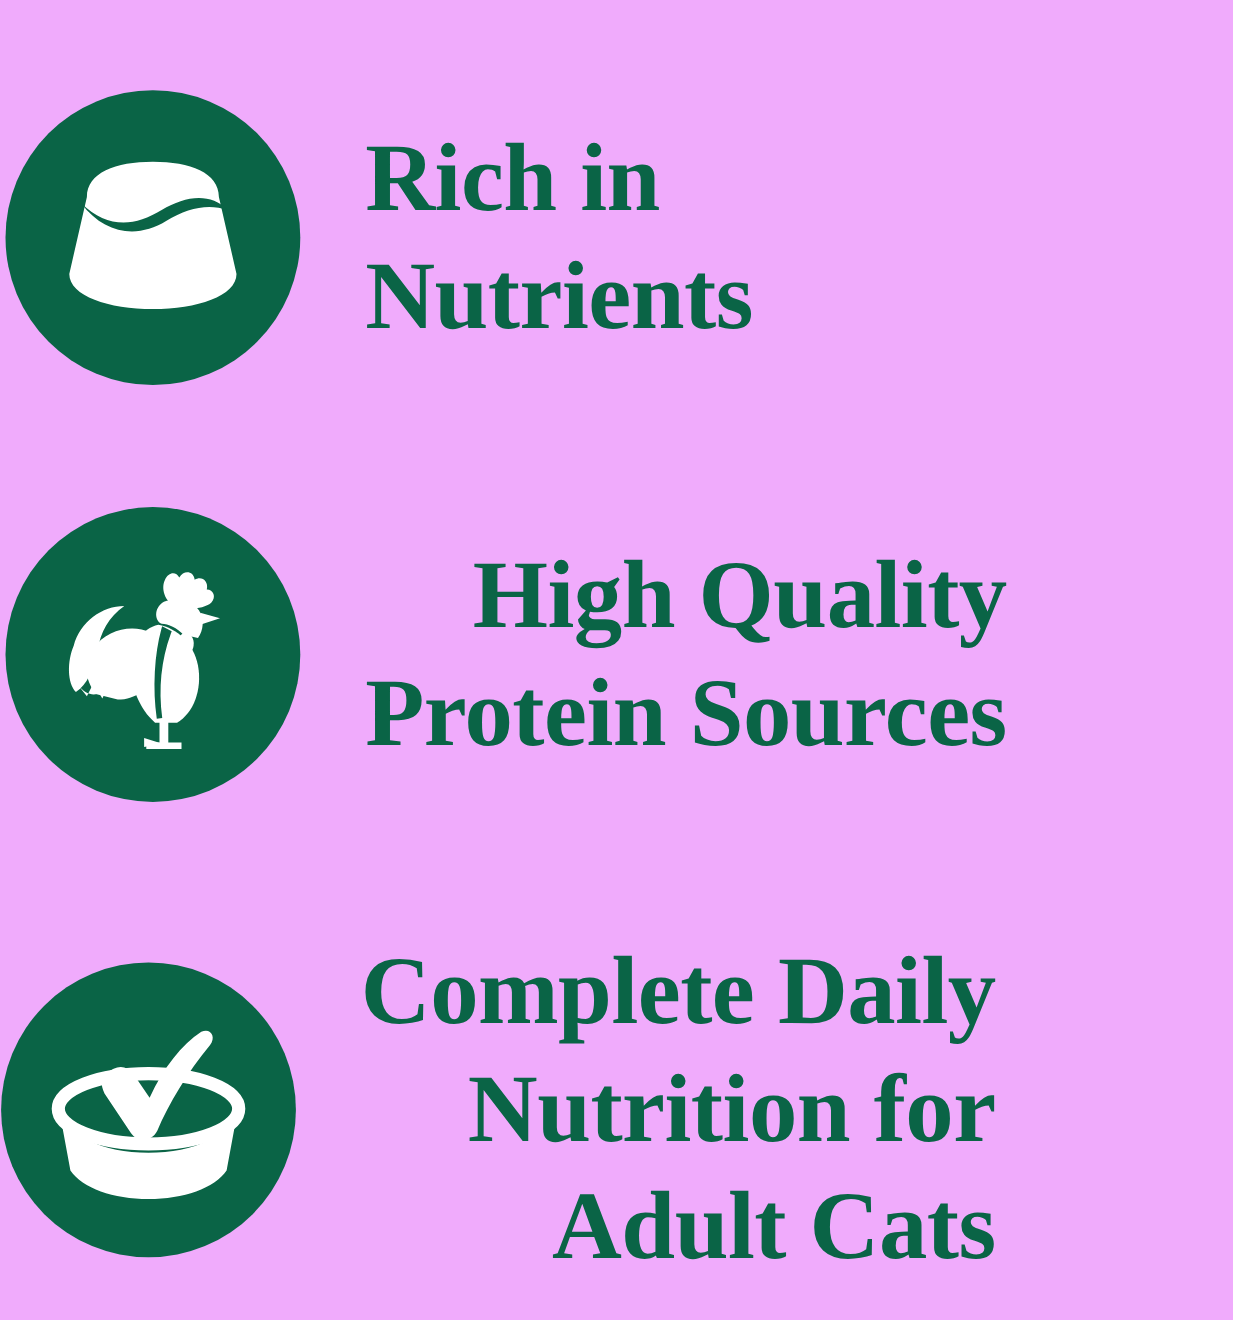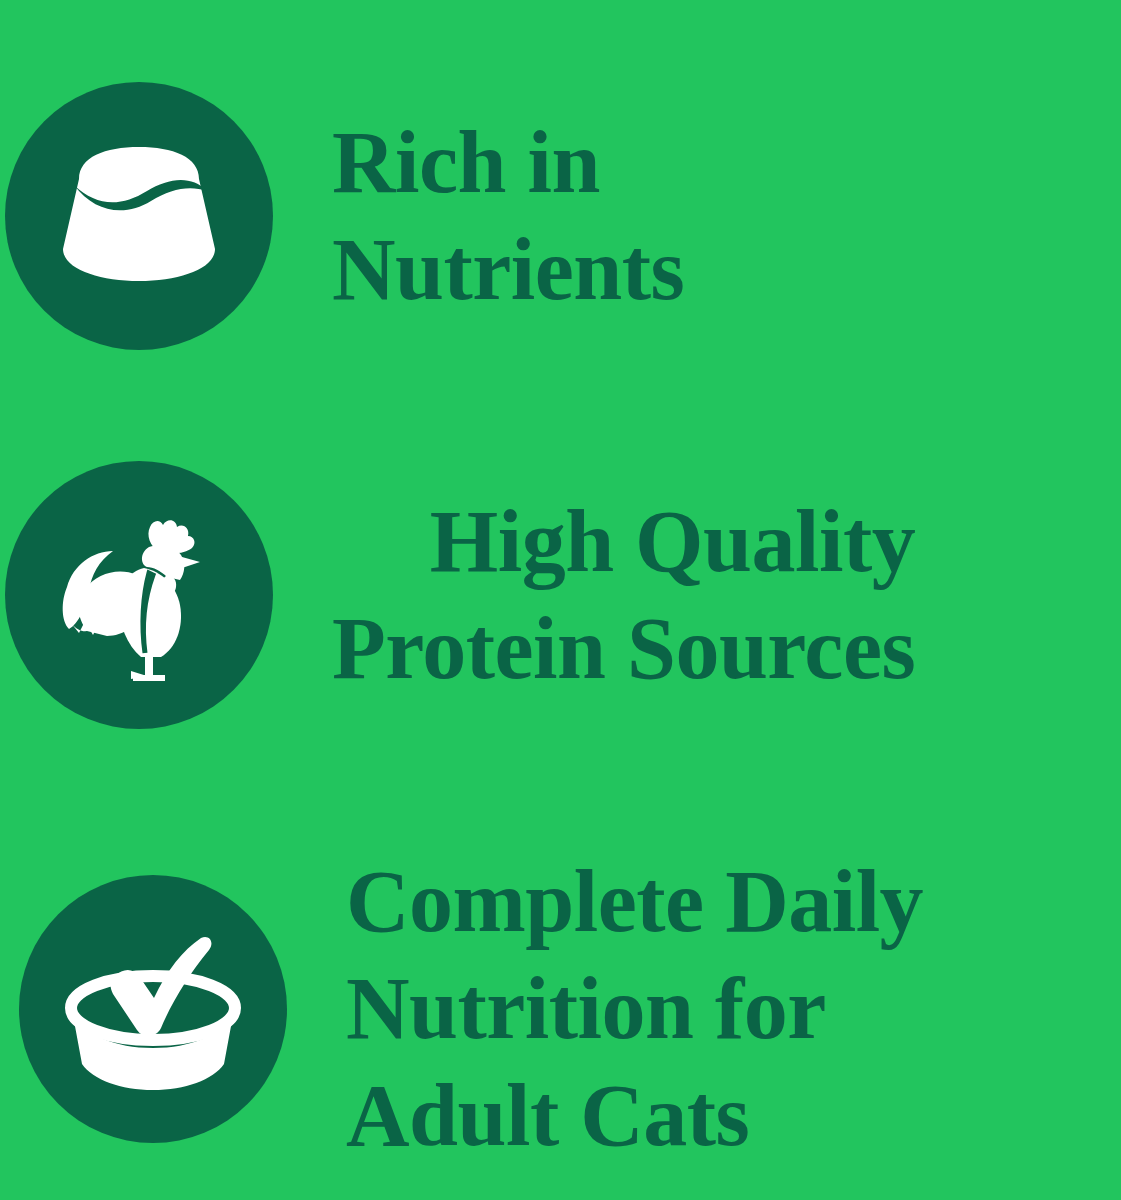--- a/index.html
+++ b/index.html
@@ -11,33 +11,33 @@
     width: 1121px;
     height: 1200px;
     background: #f5f5f0;
     font-family: "Liberation Serif", "DejaVu Serif", serif;
     overflow: hidden;
   }
   .benefits-panel {
     position: relative;
     width: 1121px;
     height: 1200px;
-    background: #22c55e;
+    background: #f0abfc;
     box-sizing: border-box;
     font-family: Liberation Serif, serif;
   }
   .benefit-row {
     position: absolute;
     display: flex;
     align-items: center;
     left: 0;
   }
   .benefit-row.row-1 { top: 82px;  left: 5px; }
   .benefit-row.row-2 { top: 461px; left: 5px; }
-  .benefit-row.row-3 { top: 848px; left: 19px; }
+  .benefit-row.row-3 { top: 848px; left: 1px; text-align: right; }
 
   .icon-badge {
     flex: 0 0 auto;
     width: 268px;
     height: 268px;
     border-radius: 50%;
     background: #0a6446;
     display: flex;
     align-items: center;
     justify-content: center;

